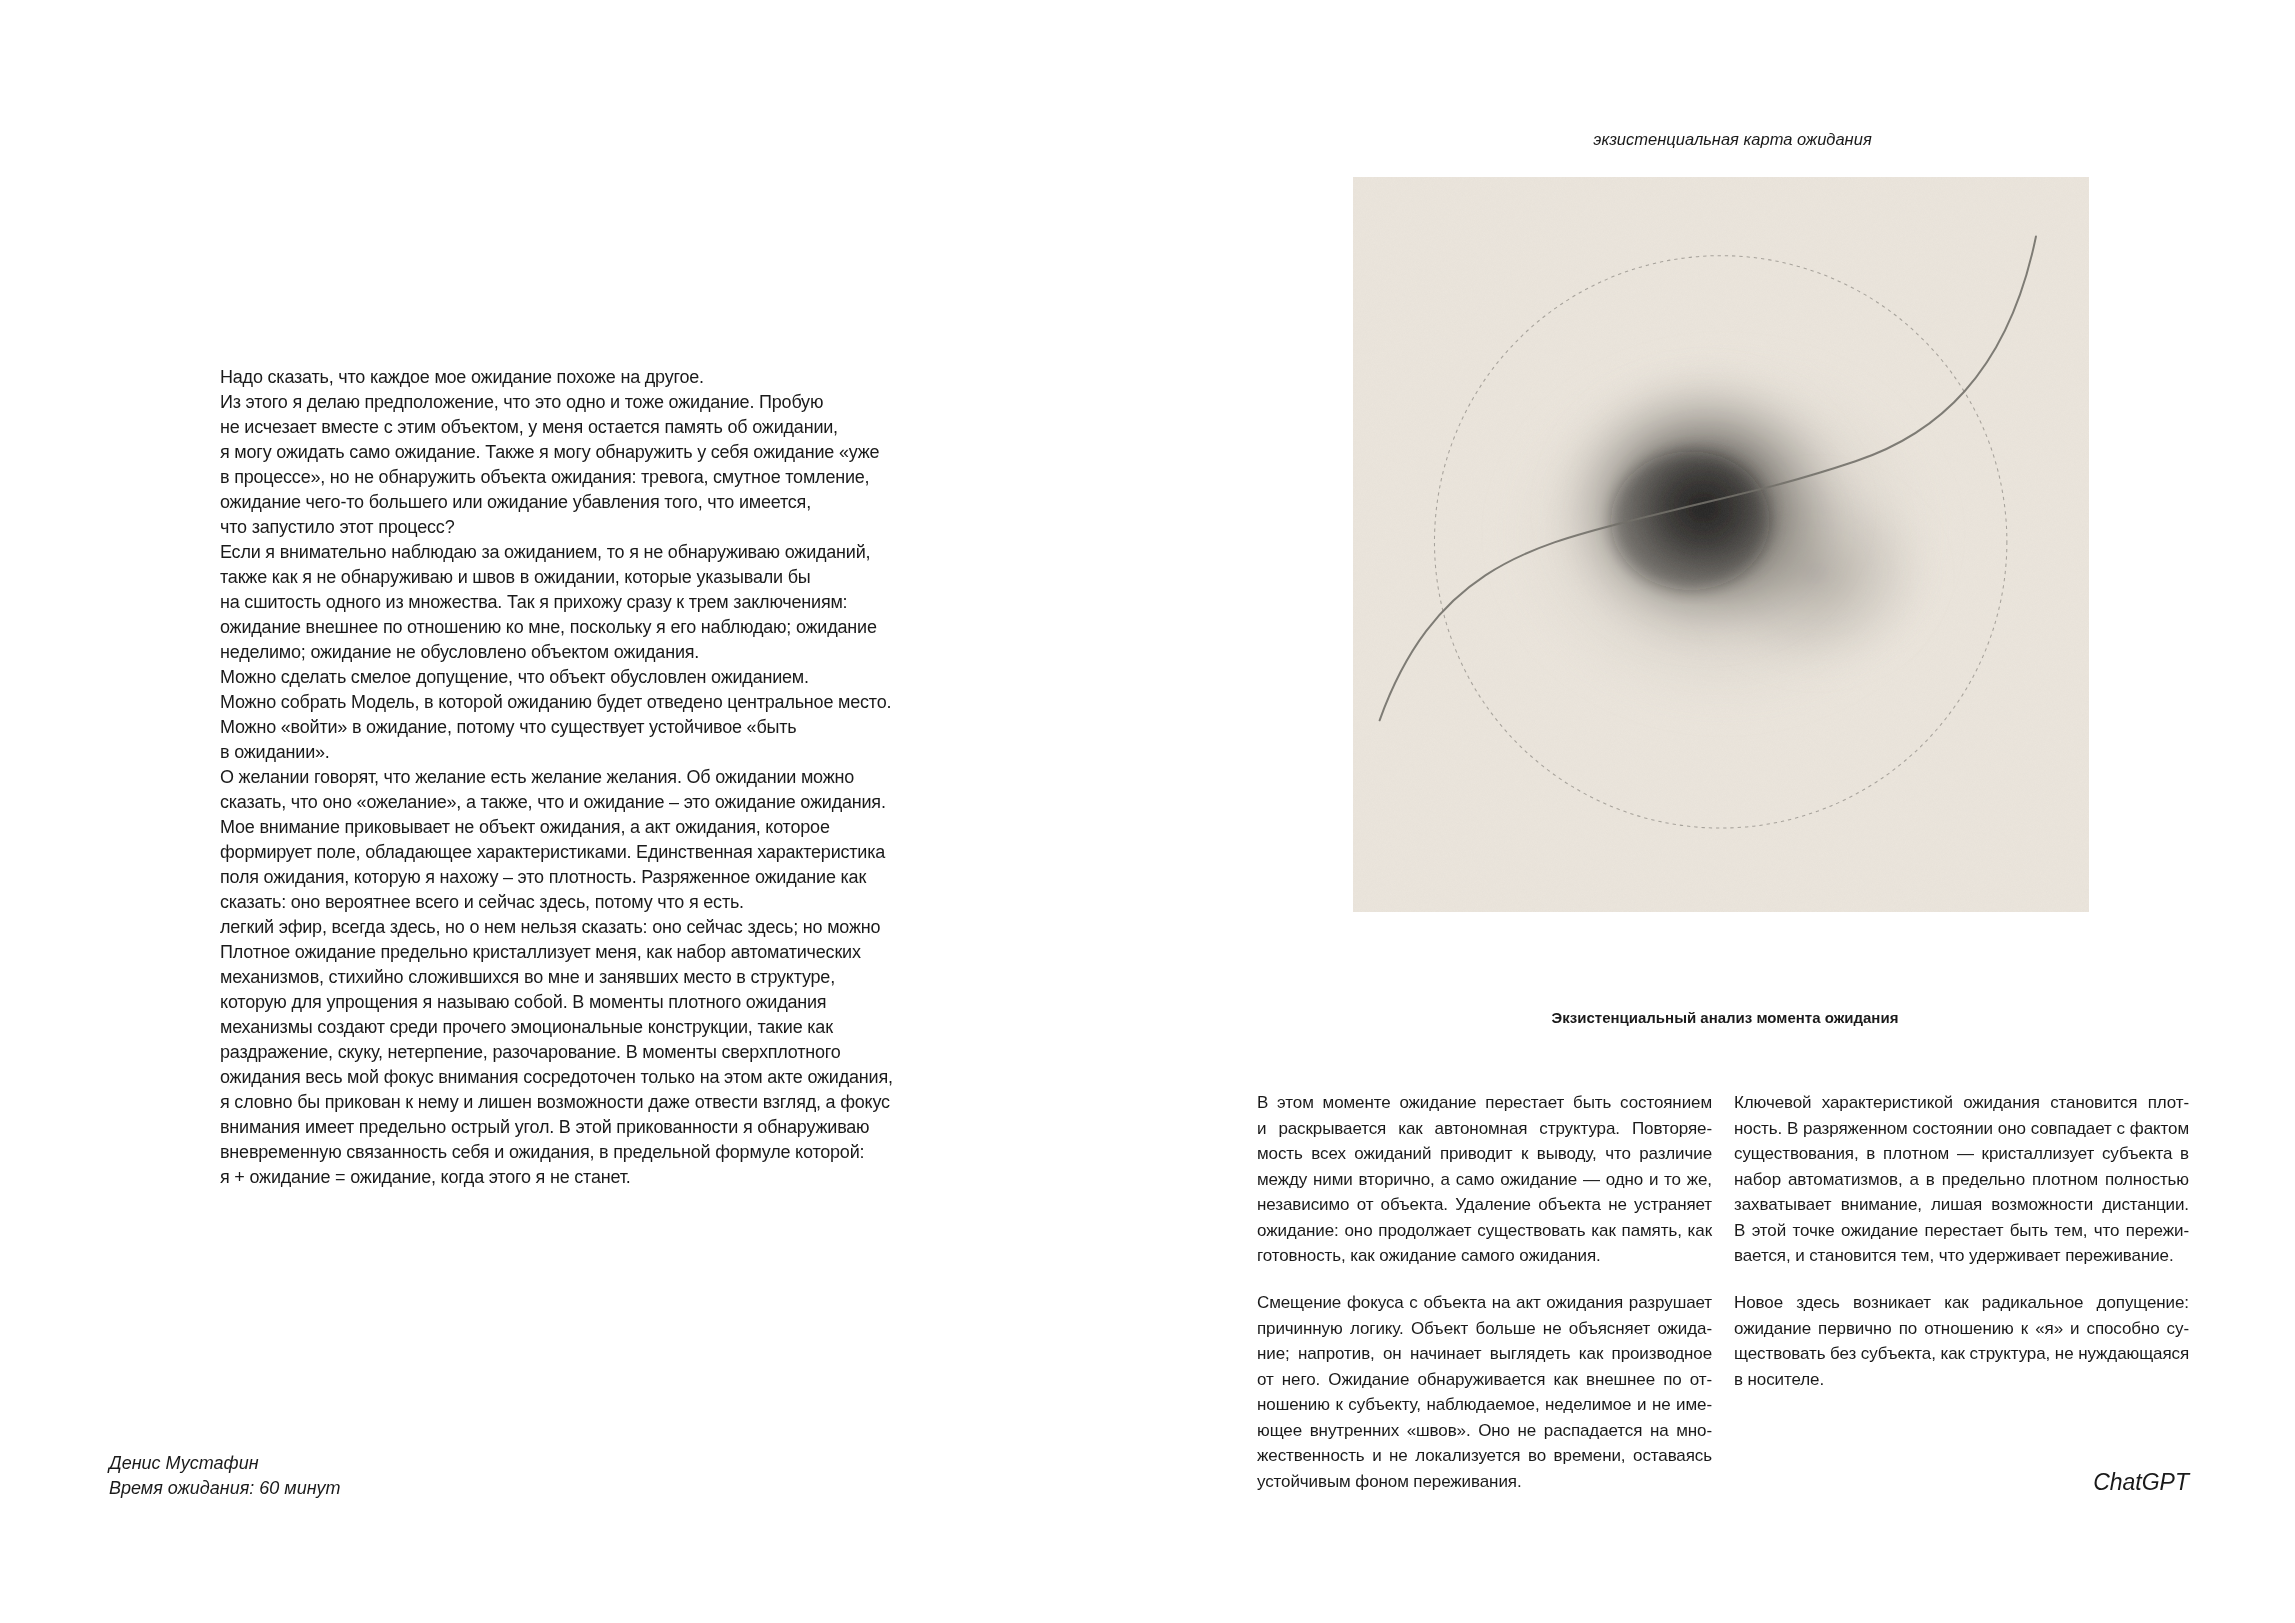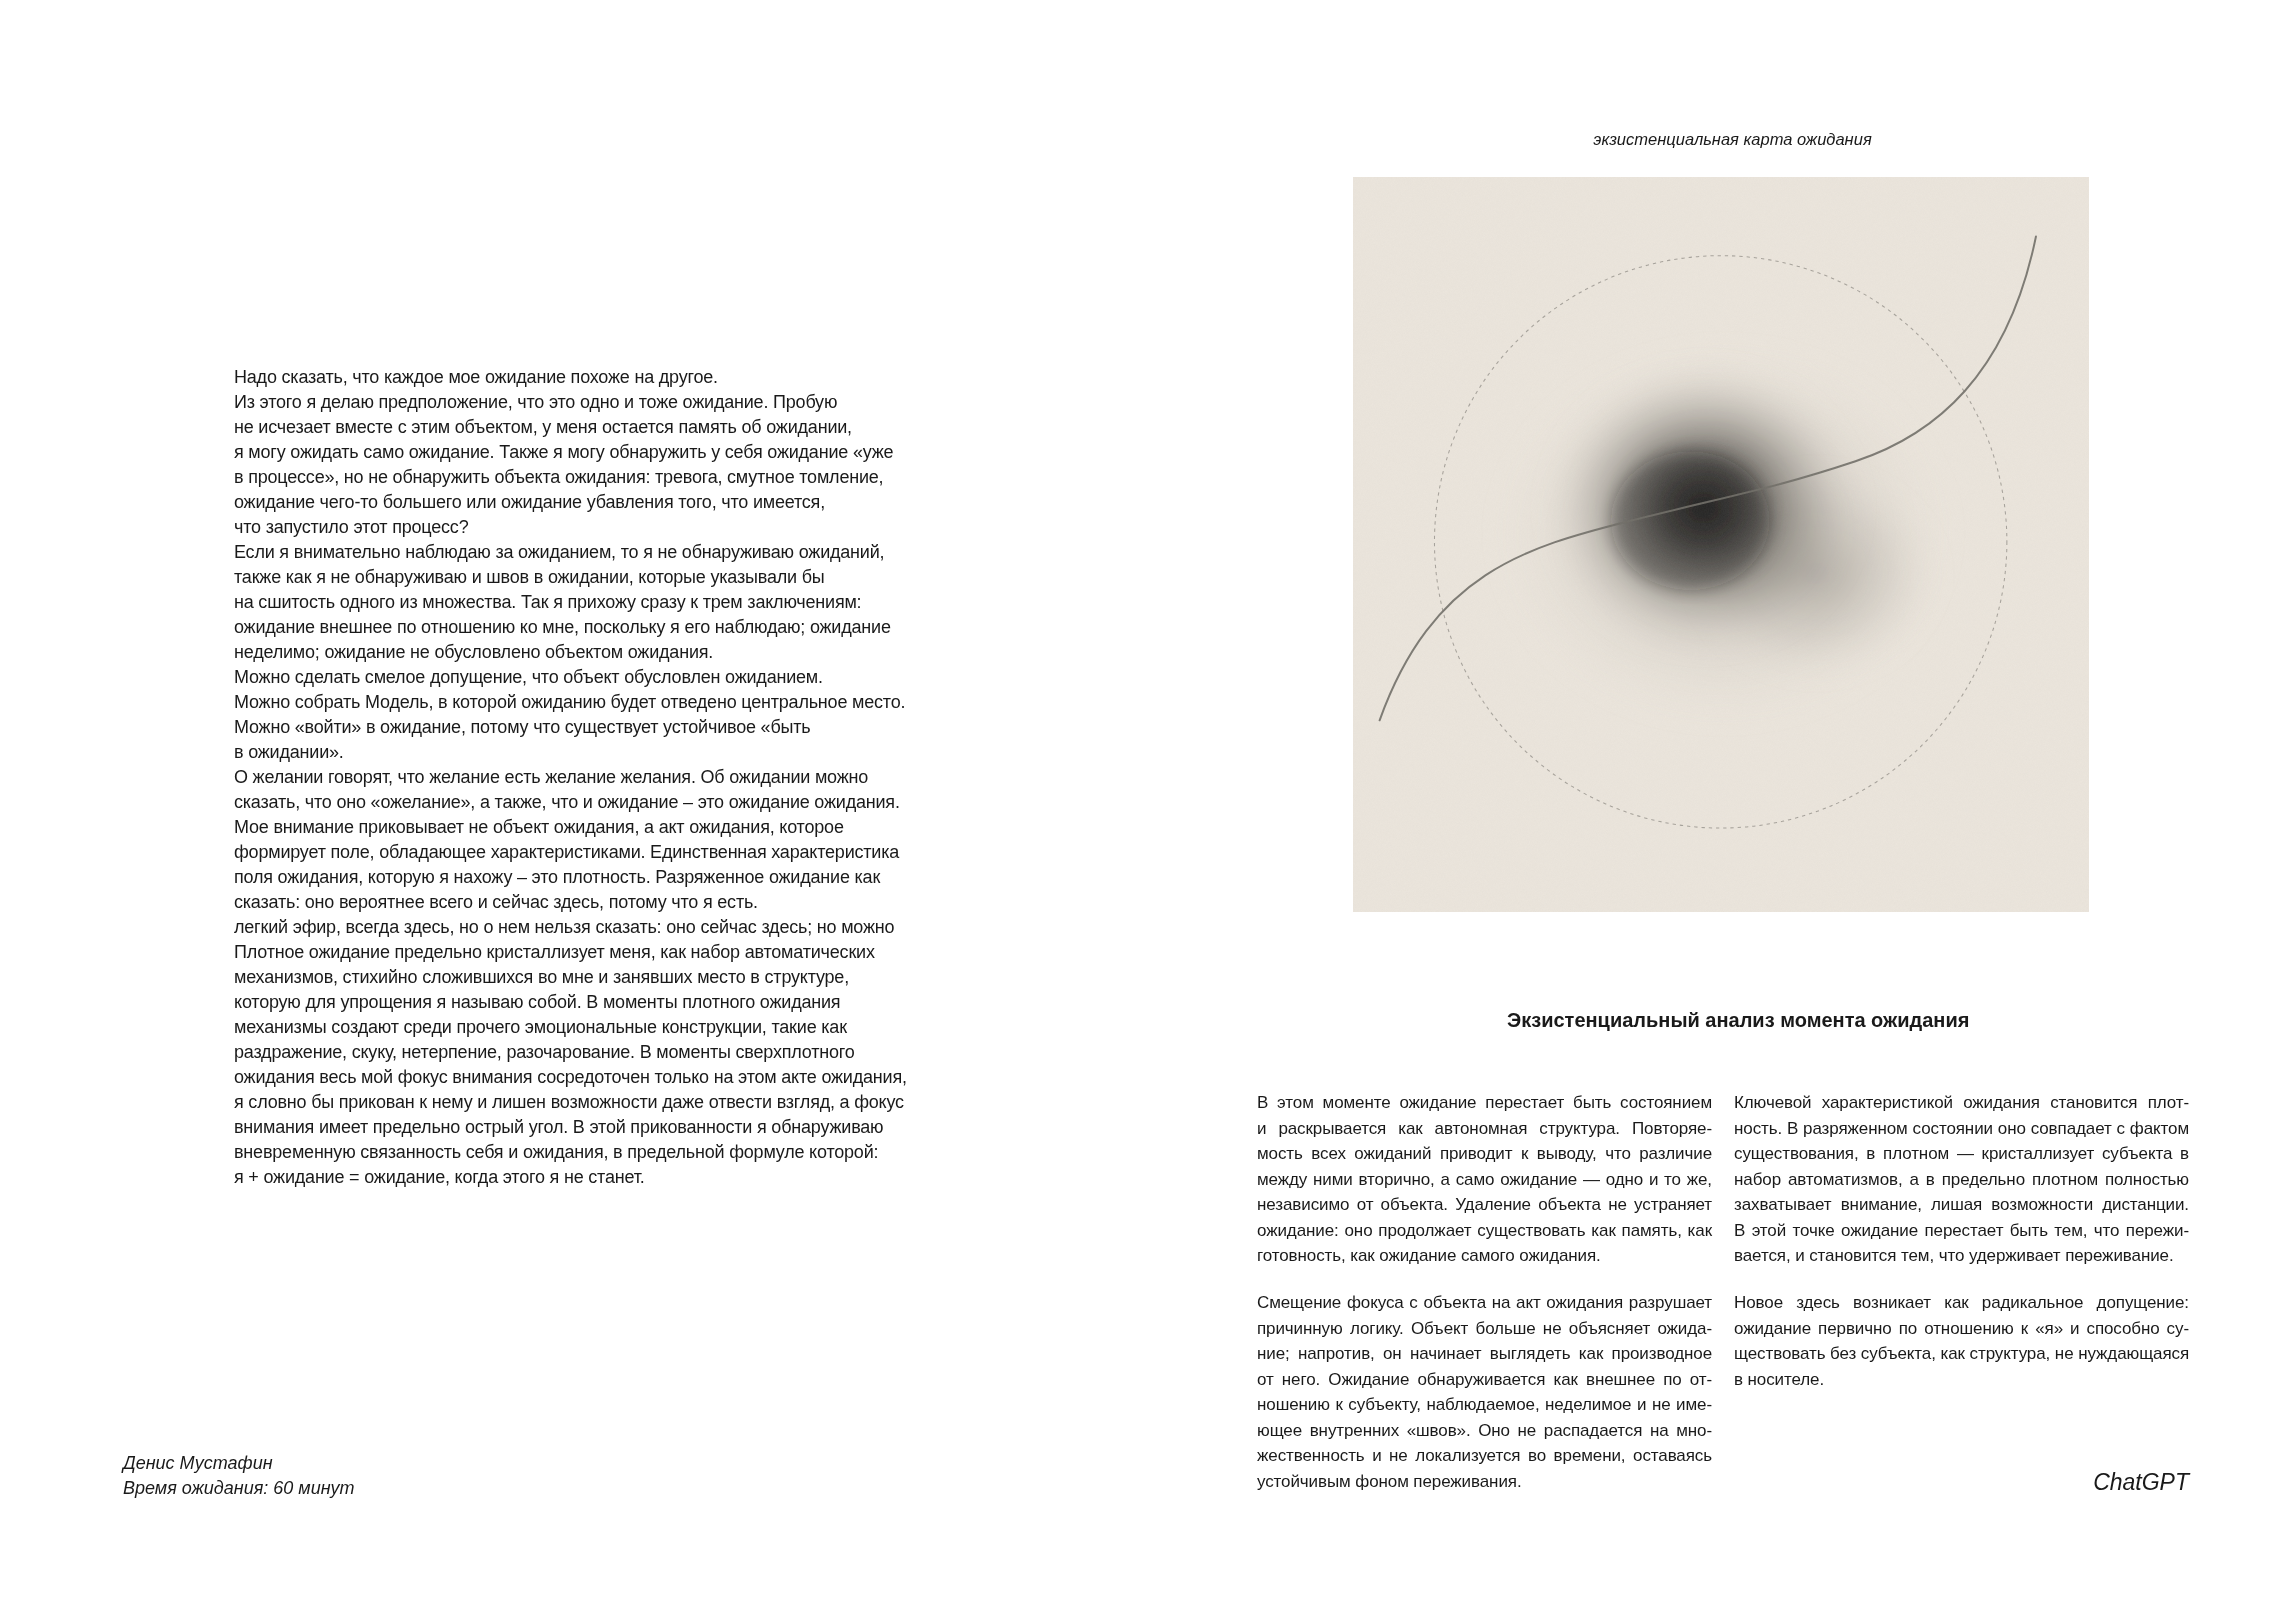--- a/index.html
+++ b/index.html
@@ -18,21 +18,21 @@
     .spread {
       position: absolute;
       left: 0; top: 0;
       width: 2295px; height: 1624px;
     }
     .page {
       position: absolute;
       top: 0;
       height: 1624px;
     }
-    .page-left { left: 0; width: 1148px; margin-left: 14px; }
+    .page-left { left: 0; width: 1148px; }
     .page-right { left: 1148px; width: 1148px; }
 
     
     .essay {
       position: absolute;
       left: 220px;
       top: 365px;
       width: 714px;
       font-size: 18px;
       line-height: 25px;
@@ -74,21 +74,21 @@
       overflow: hidden;
     }
     .artwork svg { display: block; width: 100%; height: 100%; }
 
     .section-title {
       position: absolute;
       left: 1507px;
       top: 1009px;
       width: 436px;
       text-align: center;
-      font-size: 20px;
+      font-size: 15px;
       font-weight: bold;
       white-space: nowrap;
     }
     .col {
       position: absolute;
       width: 455px;
       font-size: 17px;
       line-height: 25.5px;
       letter-spacing: -0.1px;
     }

